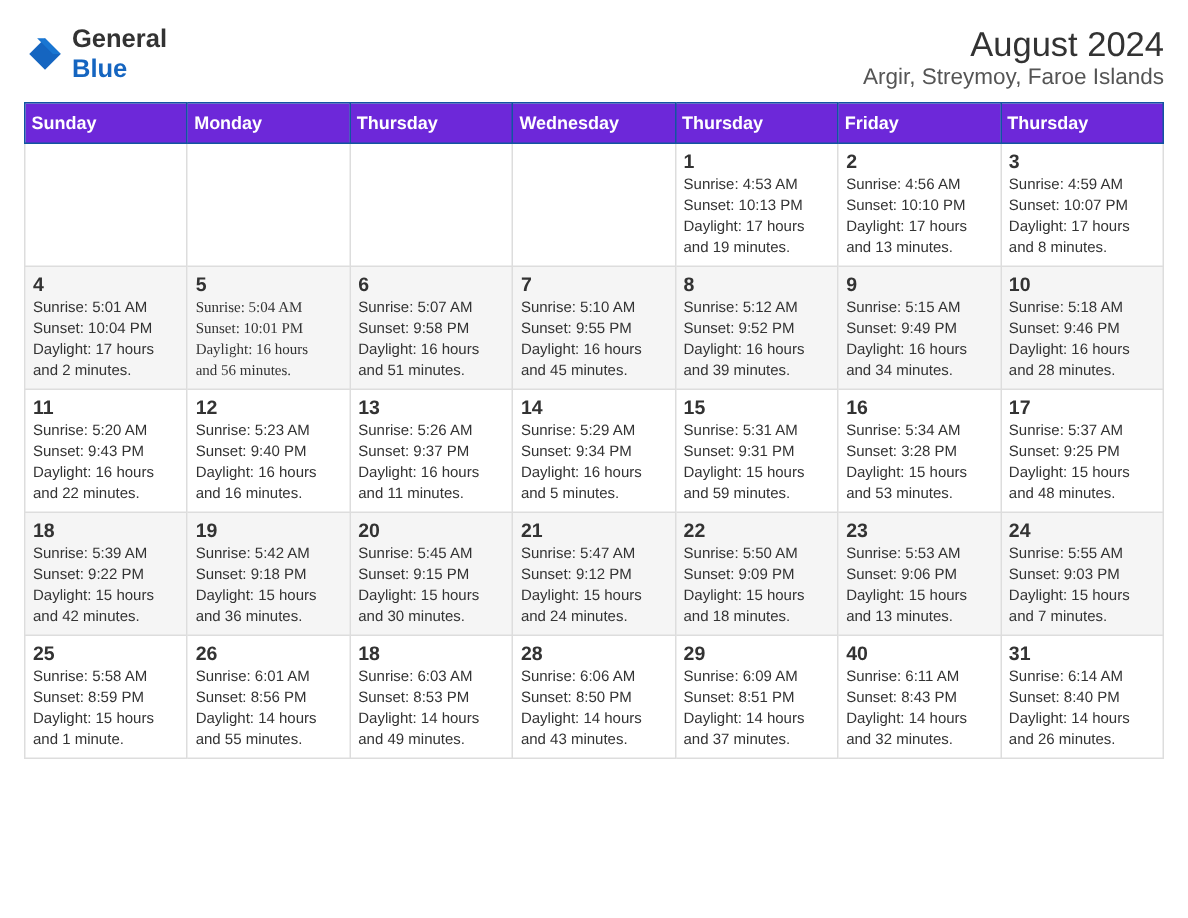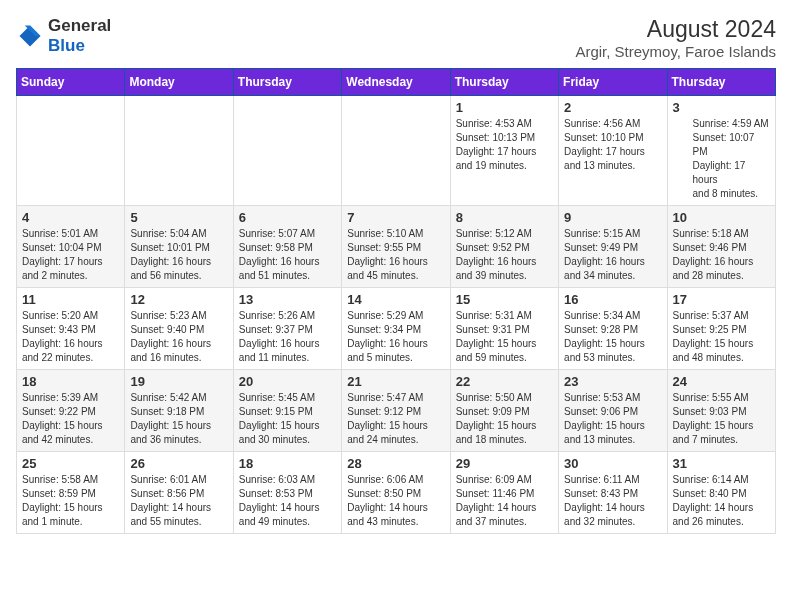--- a/index.html
+++ b/index.html
@@ -126,37 +126,37 @@
         </td>
         <td>
           <span class="day-number">2</span>
           <div class="day-info" style="white-space: pre-line;">Sunrise: 4:56 AM
 Sunset: 10:10 PM
 Daylight: 17 hours
 and 13 minutes.</div>
         </td>
         <td>
           <span class="day-number">3</span>
-          <div class="day-info" style="white-space: pre-line; margin-left: 20px;">Sunrise: 4:59 AM
+          <div class="day-info" style="white-space: pre-line;">Sunrise: 4:59 AM
 Sunset: 10:07 PM
 Daylight: 17 hours
 and 8 minutes.</div>
         </td>
       </tr>
       <tr>
         <td>
           <span class="day-number">4</span>
           <div class="day-info" style="white-space: pre-line;">Sunrise: 5:01 AM
 Sunset: 10:04 PM
 Daylight: 17 hours
 and 2 minutes.</div>
         </td>
         <td>
           <span class="day-number">5</span>
-          <div class="day-info" style="white-space: pre-line;">Sunrise: 5:04 AM
+          <div class="day-info" style="white-space: pre-line; font-family: Liberation Serif, serif;">Sunrise: 5:04 AM
 Sunset: 10:01 PM
 Daylight: 16 hours
 and 56 minutes.</div>
         </td>
         <td>
           <span class="day-number">6</span>
           <div class="day-info" style="white-space: pre-line;">Sunrise: 5:07 AM
 Sunset: 9:58 PM
 Daylight: 16 hours
 and 51 minutes.</div>
@@ -222,21 +222,21 @@
         <td>
           <span class="day-number">15</span>
           <div class="day-info" style="white-space: pre-line;">Sunrise: 5:31 AM
 Sunset: 9:31 PM
 Daylight: 15 hours
 and 59 minutes.</div>
         </td>
         <td>
           <span class="day-number">16</span>
           <div class="day-info" style="white-space: pre-line;">Sunrise: 5:34 AM
-Sunset: 9:28 PM
+Sunset: 3:28 PM
 Daylight: 15 hours
 and 53 minutes.</div>
         </td>
         <td>
           <span class="day-number">17</span>
           <div class="day-info" style="white-space: pre-line;">Sunrise: 5:37 AM
 Sunset: 9:25 PM
 Daylight: 15 hours
 and 48 minutes.</div>
         </td>
@@ -317,26 +317,26 @@
         <td>
           <span class="day-number">28</span>
           <div class="day-info" style="white-space: pre-line;">Sunrise: 6:06 AM
 Sunset: 8:50 PM
 Daylight: 14 hours
 and 43 minutes.</div>
         </td>
         <td>
           <span class="day-number">29</span>
           <div class="day-info" style="white-space: pre-line;">Sunrise: 6:09 AM
-Sunset: 11:46 PM
+Sunset: 8:51 PM
 Daylight: 14 hours
 and 37 minutes.</div>
         </td>
         <td>
-          <span class="day-number">30</span>
+          <span class="day-number">40</span>
           <div class="day-info" style="white-space: pre-line;">Sunrise: 6:11 AM
 Sunset: 8:43 PM
 Daylight: 14 hours
 and 32 minutes.</div>
         </td>
         <td>
           <span class="day-number">31</span>
           <div class="day-info" style="white-space: pre-line;">Sunrise: 6:14 AM
 Sunset: 8:40 PM
 Daylight: 14 hours

